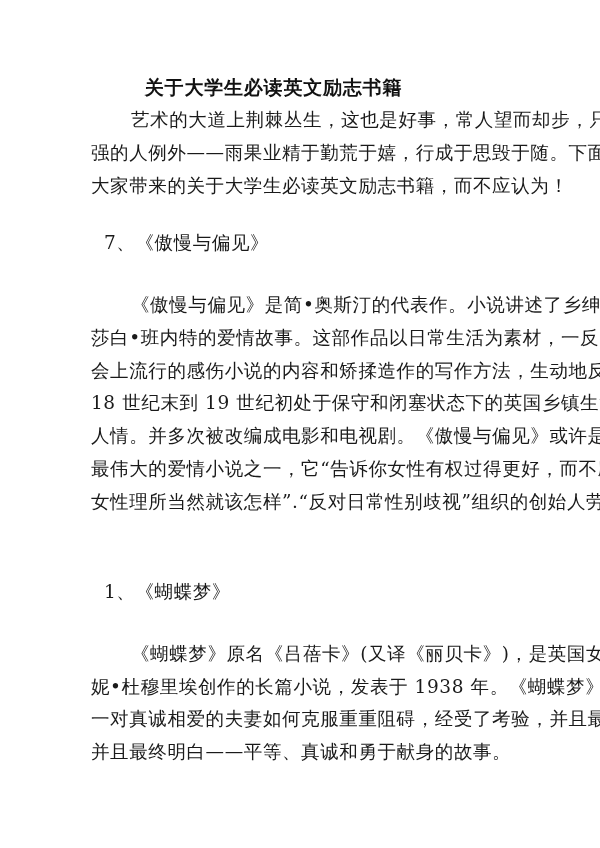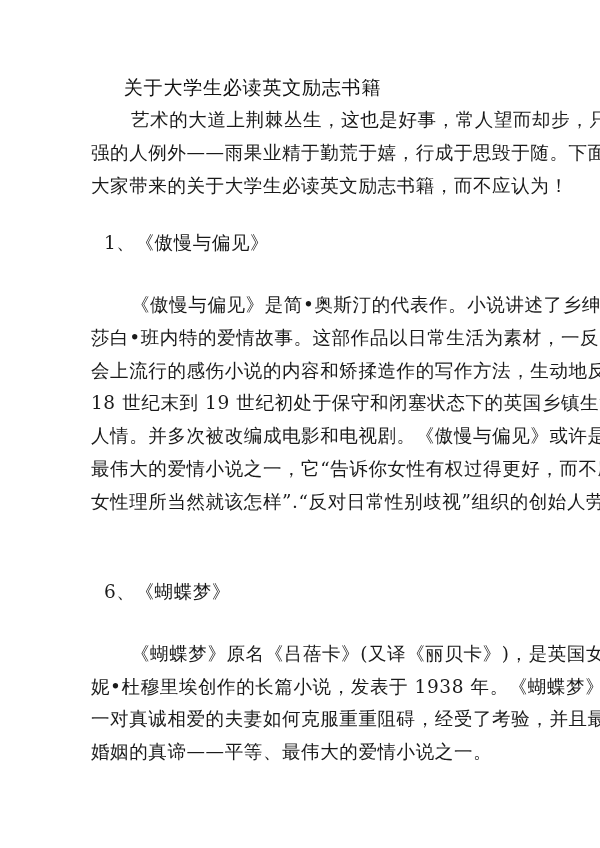--- a/index.html
+++ b/index.html
@@ -2,43 +2,43 @@
 <html><head>
 <meta charset="utf-8">
 <style>
   html, body { margin: 0; padding: 0; background: #ffffff; }
   body { width: 600px; height: 848px; overflow: hidden; position: relative;
          font-family: "DejaVu Serif", "Liberation Serif", serif; color: #1a1a1a; }
   .page { position: absolute; left: 0; top: 0; width: 600px; height: 848px; background: #fff; }
   .line { position: absolute; left: 91px; width: 420px; font-size: 18.5px; line-height: 22px;
           white-space: nowrap; letter-spacing: 0.6px; }
   .title { position: absolute; left: 0; width: 505px; top: 76px; text-align: center;
-           font-size: 19px; line-height: 22px; letter-spacing: 0.8px; font-weight: normal; color: #111; }
+           font-size: 19px; line-height: 22px; letter-spacing: 0.8px; font-weight: bold; color: #111; padding-left: 21px; }
   .indent { left: 131px; width: 380px; }
   .heading { left: 104px; }
 </style>
 </head>
 <body>
 
 <div class="page">
   <div class="title">关于大学生必读英文励志书籍</div>
 
   <div class="line indent" style="top:109px">艺术的大道上荆棘丛生，这也是好事，常人望而却步，只有意志坚</div>
   <div class="line" style="top:142px">强的人例外——雨果业精于勤荒于嬉，行成于思毁于随。下面就是给</div>
   <div class="line" style="top:175px">大家带来的关于大学生必读英文励志书籍，而不应认为！</div>
 
-  <div class="line heading" style="top:232px">1、《傲慢与偏见》</div>
+  <div class="line heading" style="top:232px">7、《傲慢与偏见》</div>
 
   <div class="line indent" style="top:294px">《傲慢与偏见》是简•奥斯汀的代表作。小说讲述了乡绅之女伊丽</div>
   <div class="line" style="top:327px">莎白•班内特的爱情故事。这部作品以日常生活为素材，一反当时社</div>
   <div class="line" style="top:360px">会上流行的感伤小说的内容和矫揉造作的写作方法，生动地反映了</div>
   <div class="line" style="top:392px">18 世纪末到 19 世纪初处于保守和闭塞状态下的英国乡镇生活和世态</div>
   <div class="line" style="top:425px">人情。并多次被改编成电影和电视剧。《傲慢与偏见》或许是全世界</div>
   <div class="line" style="top:458px">最伟大的爱情小说之一，它“告诉你女性有权过得更好，而不应认为</div>
   <div class="line" style="top:491px">女性理所当然就该怎样”.“反对日常性别歧视”组织的创始人劳拉 •贝</div>
 
-  <div class="line heading" style="top:581px">6、《蝴蝶梦》</div>
+  <div class="line heading" style="top:581px">1、《蝴蝶梦》</div>
 
   <div class="line indent" style="top:643px">《蝴蝶梦》原名《吕蓓卡》(又译《丽贝卡》)，是英国女作家达夫</div>
   <div class="line" style="top:676px">妮•杜穆里埃创作的长篇小说，发表于 1938 年。《蝴蝶梦》讲述了</div>
   <div class="line" style="top:708px">一对真诚相爱的夫妻如何克服重重阻碍，经受了考验，并且最终明白</div>
-  <div class="line" style="top:741px">婚姻的真谛——平等、最伟大的爱情小说之一。</div>
+  <div class="line" style="top:741px">并且最终明白——平等、真诚和勇于献身的故事。</div>
 </div>
 
 </body></html>

